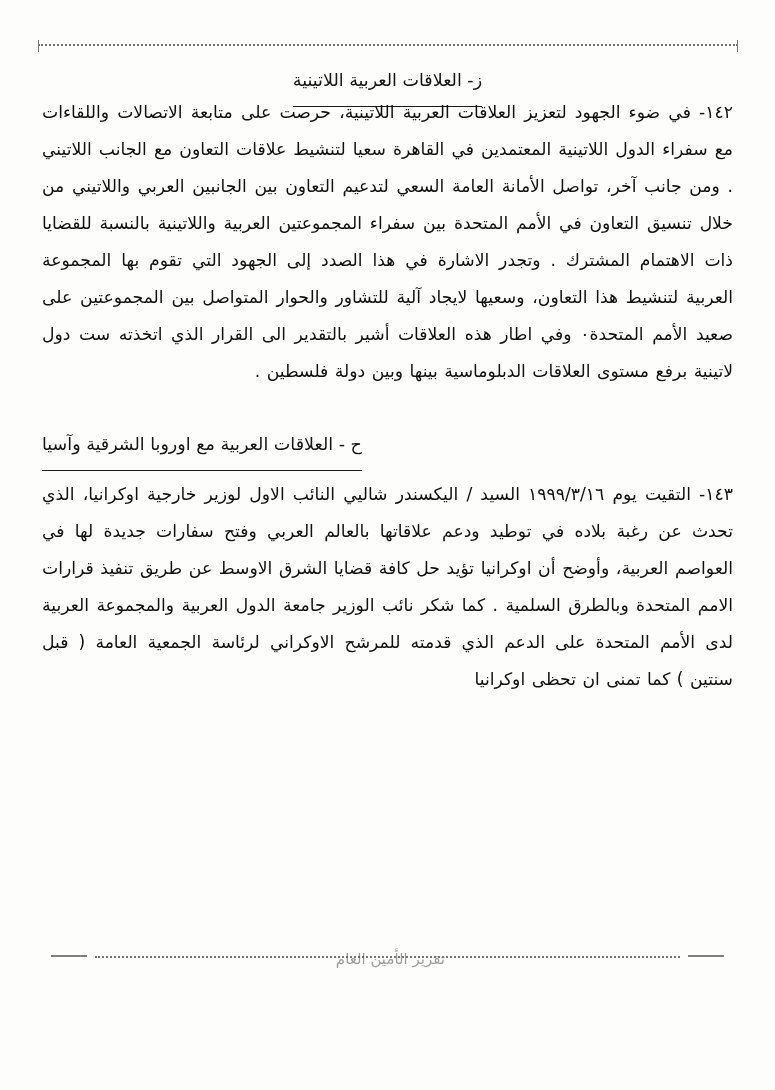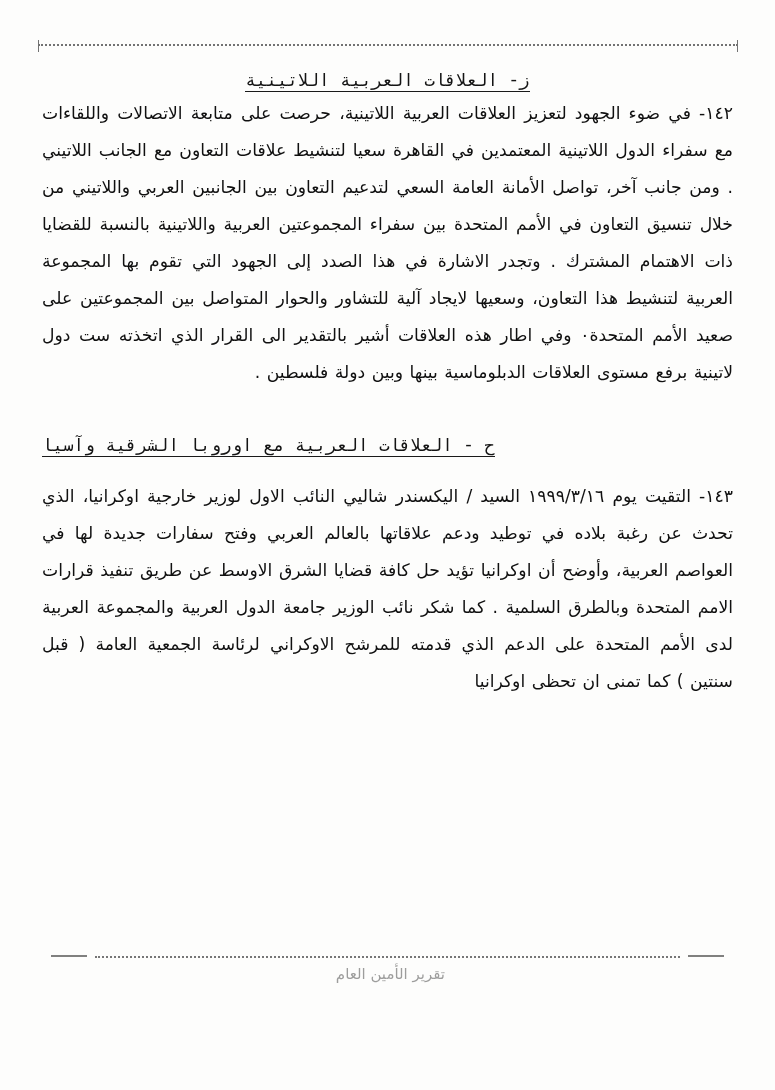--- a/index.html
+++ b/index.html
@@ -62,22 +62,21 @@
 
   .section-heading {
     text-align: left;
     font-size: 17.5px;
     color: #141414;
     margin: 6px 0 4px 0;
     font-family: "DejaVu Sans", sans-serif;
   }
   .section-heading span.underlined {
     border-bottom: 1.5px solid #1a1a1a;
-    padding-bottom: 0;
-    font-family: Liberation Mono, monospace;
+    padding-bottom: 16px;
   }
   .heading-1 { margin-top: 8px; margin-right: 0; text-align: center; }
   .heading-2 { margin-top: 44px; }
 
   .para {
     font-size: 17.2px;
     line-height: 37px;
     color: #101010;
     text-align: justify;
     text-justify: inter-word;
@@ -112,21 +111,21 @@
     position: absolute;
     top: 5px;
     width: 36px;
     border-top: 2px solid #555;
     opacity: .75;
   }
   .bottom-rule .dash-l { left: -44px; }
   .bottom-rule .dash-r { right: -44px; }
   .smudge {
     position: absolute;
-    bottom: 107px;
+    bottom: 122px;
     right: 330px;
     font-size: 15px;
     color: #2a2a2a;
     opacity: .45;
     letter-spacing: -1px;
     font-family: "DejaVu Sans", sans-serif;
     filter: blur(0.4px);
   }
 </style>
 </head>

